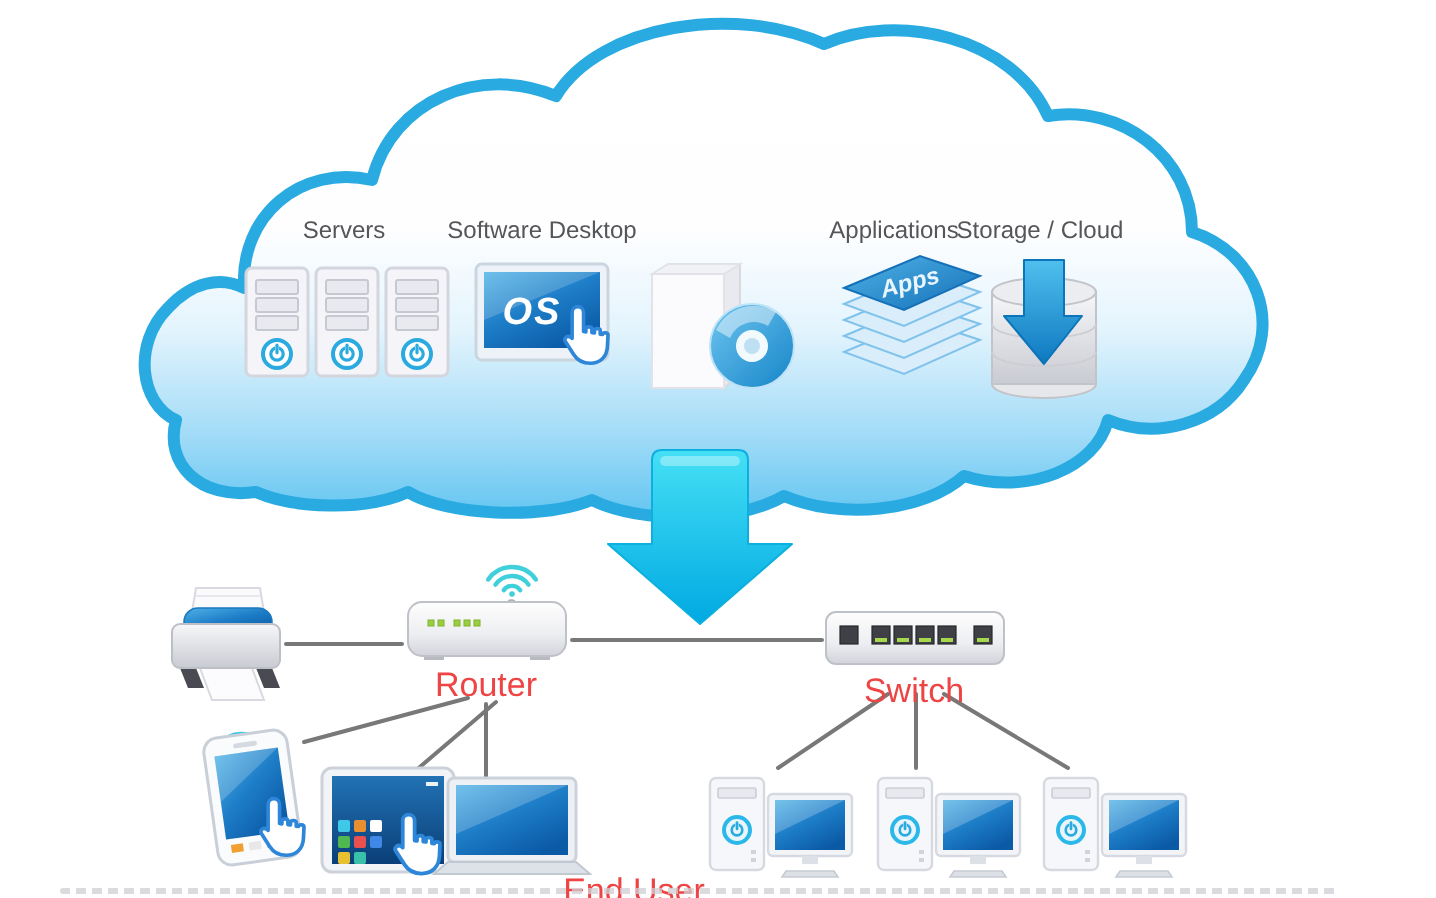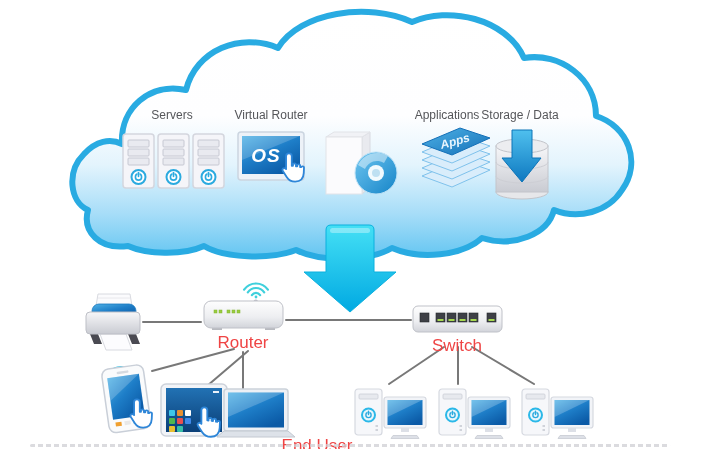--- a/index.html
+++ b/index.html
@@ -266,23 +266,23 @@
     <polygon points="7,42 71,42 78,48 0,48" fill="#DDE2E9" stroke="#C2C8D0"></polygon>
   </g>
 
   <use href="#pcpair" x="355" y="389"></use>
   <use href="#pcpair" x="439" y="389"></use>
   <use href="#pcpair" x="522" y="389"></use>
 </svg>
 
 
 <div class="lbl svc" style="left:172px;top:108px;">Servers</div>
-<div class="lbl svc" style="left:271px;top:108px;">Virtual Router</div>
+<div class="lbl svc" style="left:271px;top:108px;">Software Desktop</div>
 <div class="lbl svc" style="left:447px;top:108px;">Applications</div>
-<div class="lbl svc" style="left:520px;top:108px;">Storage / Data</div>
+<div class="lbl svc" style="left:520px;top:108px;">Storage / Cloud</div>
 
 <div class="lbl dev" style="left:243px;top:333px;">Router</div>
 <div class="lbl dev" style="left:457px;top:336px;">Switch</div>
 <div class="lbl dev" style="left:317px;top:404px;margin-top:32px;">End User</div>
 
 <div class="caption-strip"></div>
 
 </div>
 
 </body></html>

